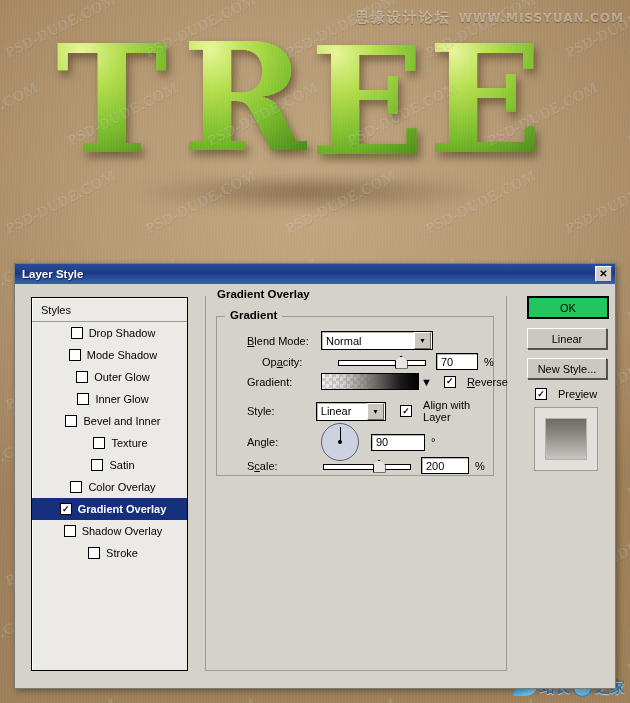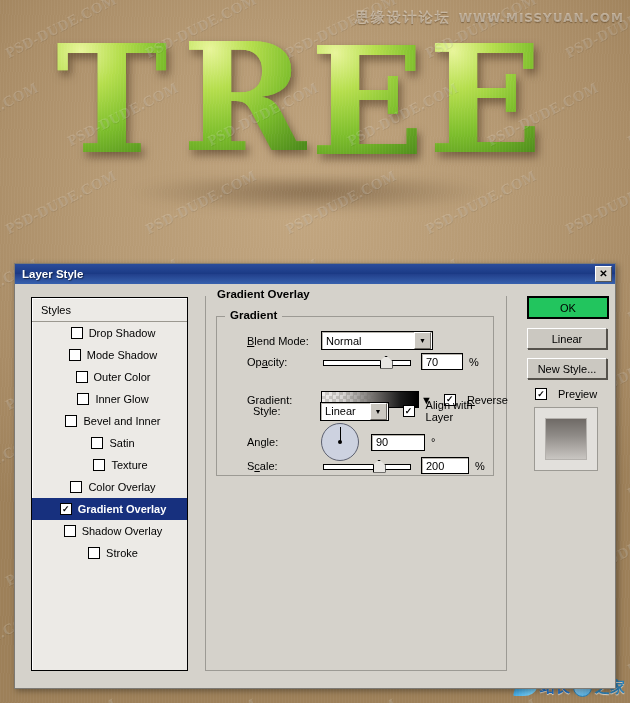--- a/index.html
+++ b/index.html
@@ -325,37 +325,37 @@
           <div class="style-row">
             <span class="cb"></span>
             <span>Drop Shadow</span>
           </div>
           <div class="style-row">
             <span class="cb"></span>
             <span>Mode Shadow</span>
           </div>
           <div class="style-row">
             <span class="cb"></span>
-            <span>Outer Color</span>
+            <span>Outer Glow</span>
           </div>
           <div class="style-row">
             <span class="cb"></span>
             <span>Inner Glow</span>
           </div>
           <div class="style-row">
             <span class="cb"></span>
             <span>Bevel and Inner</span>
           </div>
+          <div class="style-row indent">
+            <span class="cb"></span>
+            <span>Texture</span>
+          </div>
           <div class="style-row">
             <span class="cb"></span>
             <span>Satin</span>
-          </div>
-          <div class="style-row indent">
-            <span class="cb"></span>
-            <span>Texture</span>
           </div>
           <div class="style-row">
             <span class="cb"></span>
             <span>Color Overlay</span>
           </div>
           <div class="style-row selected">
             <span class="cb">✓</span>
             <span>Gradient Overlay</span>
           </div>
           <div class="style-row">
@@ -376,41 +376,41 @@
         <div class="group-legend" id="gradient-legend">Gradient</div>
 
         <div class="field-row" style="left:6px;top:14px;">
           <span class="lbl" style="width:68px;"><span class="u">B</span>lend Mode:</span>
           <span class="combo" style="width:110px;margin-left:6px;">
             <span class="val">Normal</span>
             <span class="arrow">▼</span>
           </span>
         </div>
 
-        <div class="field-row" style="left:6px;top:36px;">
+        <div class="field-row" style="left:21px;top:36px;">
           <span class="lbl" style="width:68px;">Op<span class="u">a</span>city:</span>
           <span class="slider" style="width:88px;margin-left:8px;">
             <span class="track"></span>
             <span class="thumb" id="opacity-thumb" style="left: calc(70% - 5px);"></span>
           </span>
           <span class="numbox" style="width:36px;margin-left:10px;">70</span>
           <span style="margin-left:6px;">%</span>
         </div>
 
-        <div class="field-row" style="left:6px;top:74px;">
+        <div class="field-row" style="left:6px;top:56px;">
           <span class="lbl" style="width:68px;">Gradient:</span>
           <span id="gradient-swatch" style="margin-left:6px;"></span>
           <span class="arrow" style="margin-left:2px;">▼</span>
           <span class="check-opt" style="margin-left:12px;">
             <span class="cb">✓</span>
             <span><span class="u">R</span>everse</span>
           </span>
         </div>
 
-        <div class="field-row" style="left:12px;top:82px;">
+        <div class="field-row" style="left:6px;top:82px;">
           <span class="lbl" style="width:68px;">Style:</span>
           <span class="combo" style="width:74px;margin-left:6px;">
             <span class="val">Linear</span>
             <span class="arrow">▼</span>
           </span>
           <span class="check-opt" style="margin-left:14px;">
             <span class="cb">✓</span>
             <span>Align with Layer</span>
           </span>
         </div>

